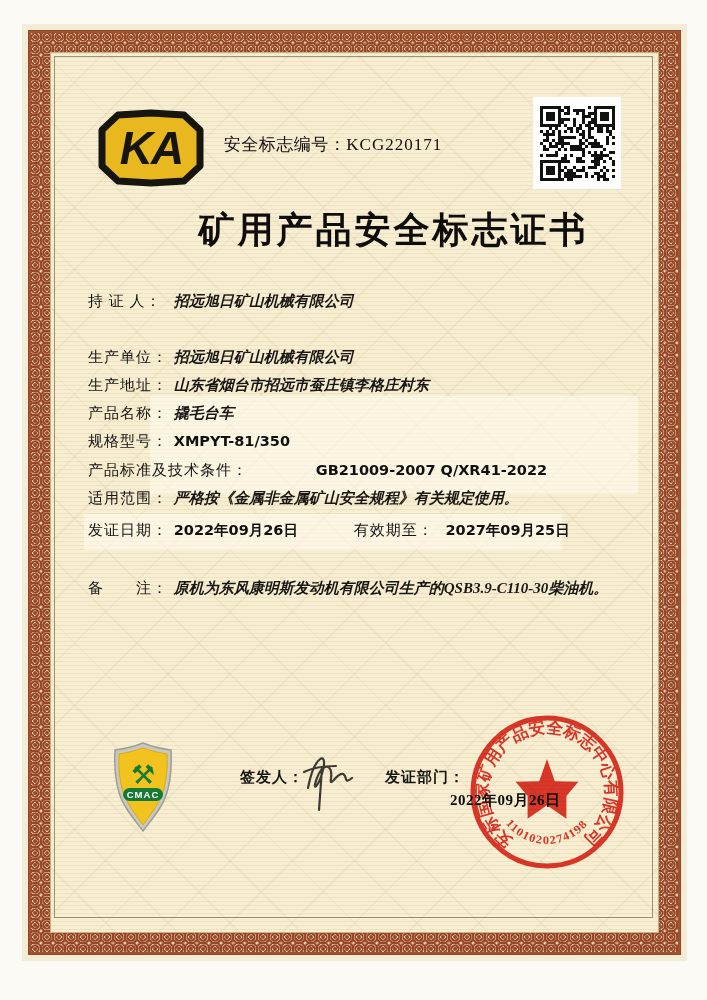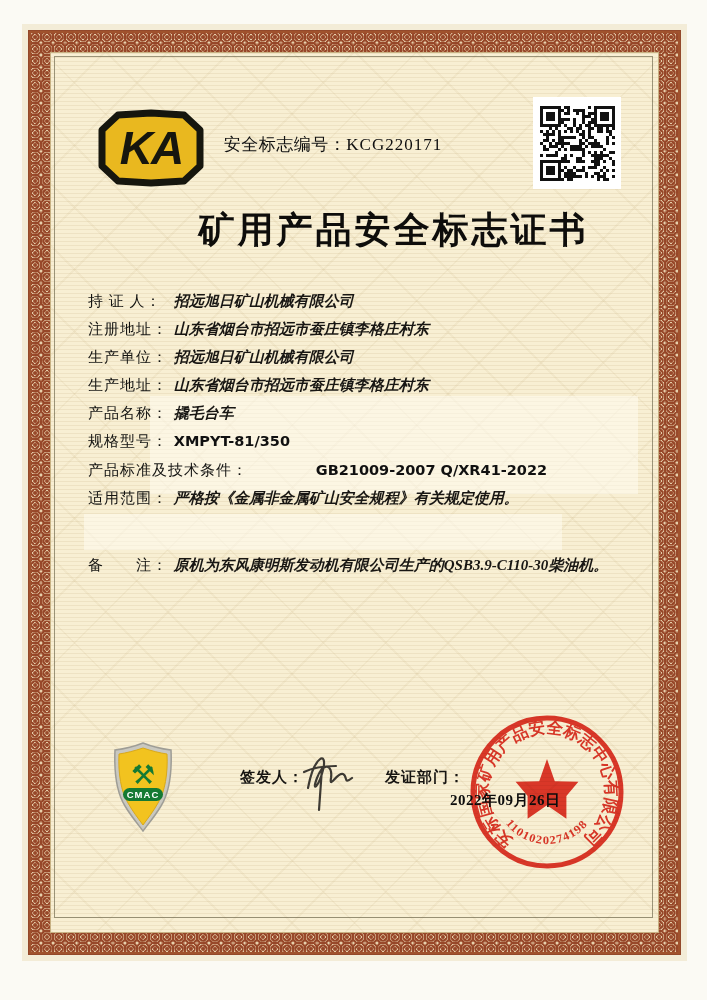--- a/index.html
+++ b/index.html
@@ -51,21 +51,21 @@
   .title{
     position:absolute;left:0;top:206px;width:707px;text-align:center;
     font-size:36px;font-weight:900;letter-spacing:3px;color:#0e0d0b;padding-left:40px;
   }
   .row{position:absolute;left:88px;font-size:15px;white-space:nowrap;color:#131311;}
   .row .lbl{display:inline-block;width:82px;letter-spacing:1px;font-weight:500;}
   .row.wide .lbl{width:auto;margin-right:64px;}
   .val-kai{font-style:italic;font-weight:600;color:#181613;}
   .val-bold{font-family:"DejaVu Sans","Liberation Sans",sans-serif;font-weight:700;font-size:14.5px;color:#101010;}
   .r0{top:292px}.r1{top:320px}.r2{top:348px}.r3{top:376px}.r4{top:404px}
-  .r5{top:432px}.r6{top:461px}.r7{top:489px}.rdates{top:521px}.rremark{top:556px}
+  .r5{top:432px}.r6{top:461px}.r7{top:489px}.rdates{top:521px}.rremark{top:579px}
   .rdates .lbl2{display:inline-block;letter-spacing:1px;font-weight:500;margin-left:52px;margin-right:8px;}
   .statement{
     position:absolute;left:86px;top:638px;width:540px;
     font-size:14.5px;font-weight:700;line-height:1.48;text-align:justify;
     text-indent:2em;color:#14120f;
   }
   .signer{position:absolute;left:240px;top:768px;font-size:15px;font-weight:600;letter-spacing:1px;}
   .dept{position:absolute;left:385px;top:768px;font-size:15px;font-weight:600;letter-spacing:1px;}
   .sig{position:absolute;left:292px;top:738px;}
   .badge{position:absolute;left:110px;top:740px;}
@@ -409,24 +409,20 @@
         <rect x="66" y="72" width="3" height="3" fill="#111"></rect>
       </svg>
   </div>
 
   <div class="title">矿用产品安全标志证书</div>
 
   <div class="row r0">
     <span class="lbl">持 证 人：</span>
     <span class="val-kai">招远旭日矿山机械有限公司</span>
   </div>
-  <div class="row r1">
-    <span class="lbl">注册地址：</span>
-    <span class="val-kai">山东省烟台市招远市蚕庄镇李格庄村东</span>
-  </div>
   <div class="row r3">
     <span class="lbl">生产地址：</span>
     <span class="val-kai">山东省烟台市招远市蚕庄镇李格庄村东</span>
   </div>
   <div class="row r2">
     <span class="lbl">生产单位：</span>
     <span class="val-kai">招远旭日矿山机械有限公司</span>
   </div>
   <div class="row r4">
     <span class="lbl">产品名称：</span>
@@ -436,20 +432,26 @@
     <span class="lbl">规格型号：</span>
     <span class="val-bold">XMPYT-81/350</span>
   </div>
   <div class="row r6 wide">
     <span class="lbl">产品标准及技术条件：</span>
     <span class="val-bold">GB21009-2007 Q/XR41-2022</span>
   </div>
   <div class="row r7">
     <span class="lbl">适用范围：</span>
     <span class="val-kai">严格按《金属非金属矿山安全规程》有关规定使用。</span>
+  </div>
+  <div class="row rdates">
+    <span class="lbl">发证日期：</span>
+    <span class="val-bold">2022年09月26日</span>
+    <span class="lbl2">有效期至：</span>
+    <span class="val-bold">2027年09月25日</span>
   </div>
   <div class="row rremark">
     <span class="lbl">备　　注：</span>
     <span class="val-kai">原机为东风康明斯发动机有限公司生产的QSB3.9-C110-30柴油机。</span>
   </div>
 
 
   <svg class="badge" width="66" height="98" viewBox="0 0 66 98">
     <path d="M33,3 C43,7 53,9 61,10 C62,32 59,53 51,66 C45,76 39,83 33,91 C27,83 21,76 15,66 C7,53 4,32 5,10 C13,9 23,7 33,3 Z" fill="#c9c8c0" stroke="#9e9d96" stroke-width="1.5"></path>
     <path d="M33,8 C42,11 50,13 57,14 C58,33 55,52 48,63 C43,72 38,78 33,85 C28,78 23,72 18,63 C11,52 8,33 9,14 C16,13 24,11 33,8 Z" fill="#f2c31f" stroke="#d9a91a" stroke-width="1"></path>

